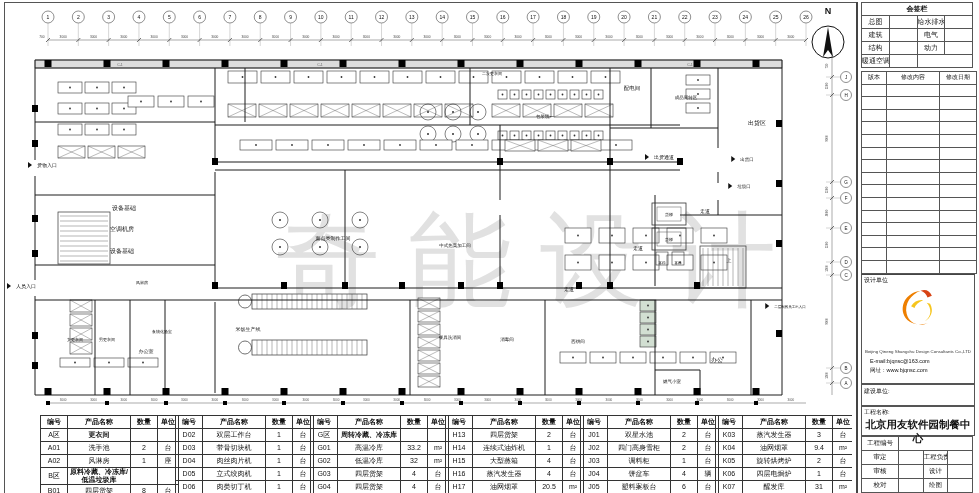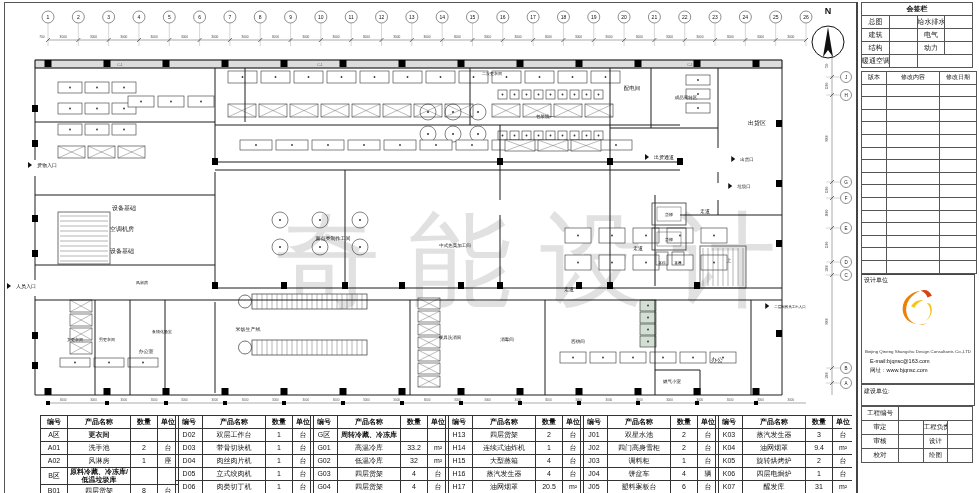--- a/index.html
+++ b/index.html
@@ -1131,20 +1131,24 @@
       </span>
       <div class="company-en">Beijing Qineng Shangchu Design Consultants Co.,LTD</div>
       <div class="contact">
         <div>E-mail:bjqnsc@163.com</div>
         <div>网址：www.bjqnsc.com</div>
       </div>
     </div>
     <div class="client">
       <span>建设单位:</span>
     </div>
+    <div class="pname">
+      <span class="lbl">工程名称:</span>
+      <div class="val">北京用友软件园制餐中心</div>
+    </div>
     <table class="appr" id="apprTable">
         <tbody>
           <tr>
             <td colspan="1" style="width: 36px;">工程编号</td>
             <td colspan="3"></td>
           </tr>
           <tr>
             <td style="width: 24px;">审定</td>
             <td style="width: 22px;"></td>
             <td style="width: 40px;">工程负责人</td>

